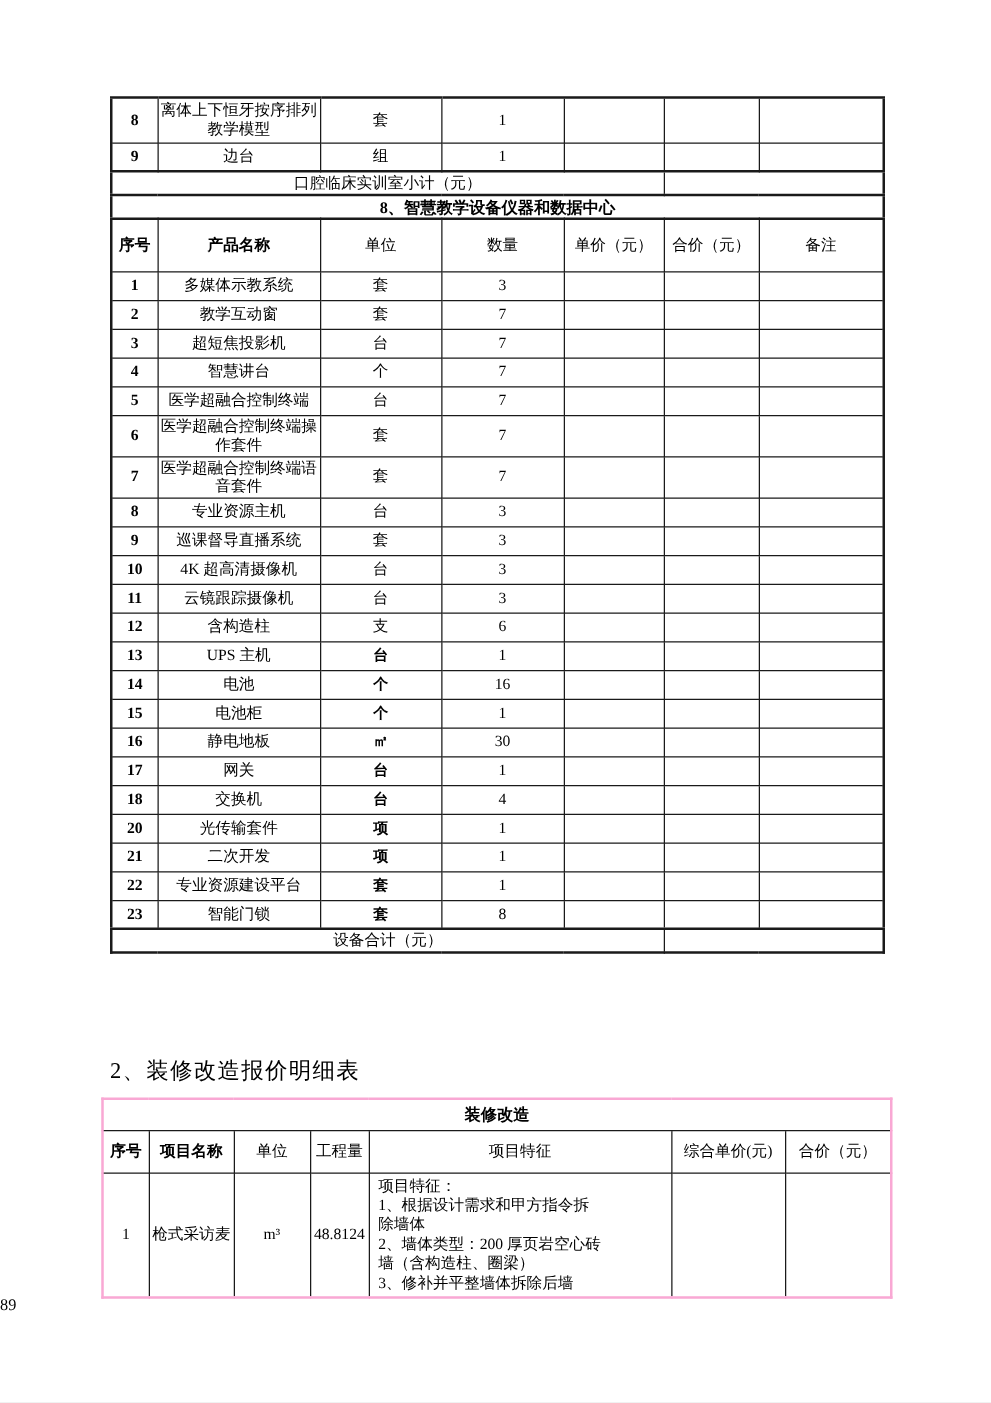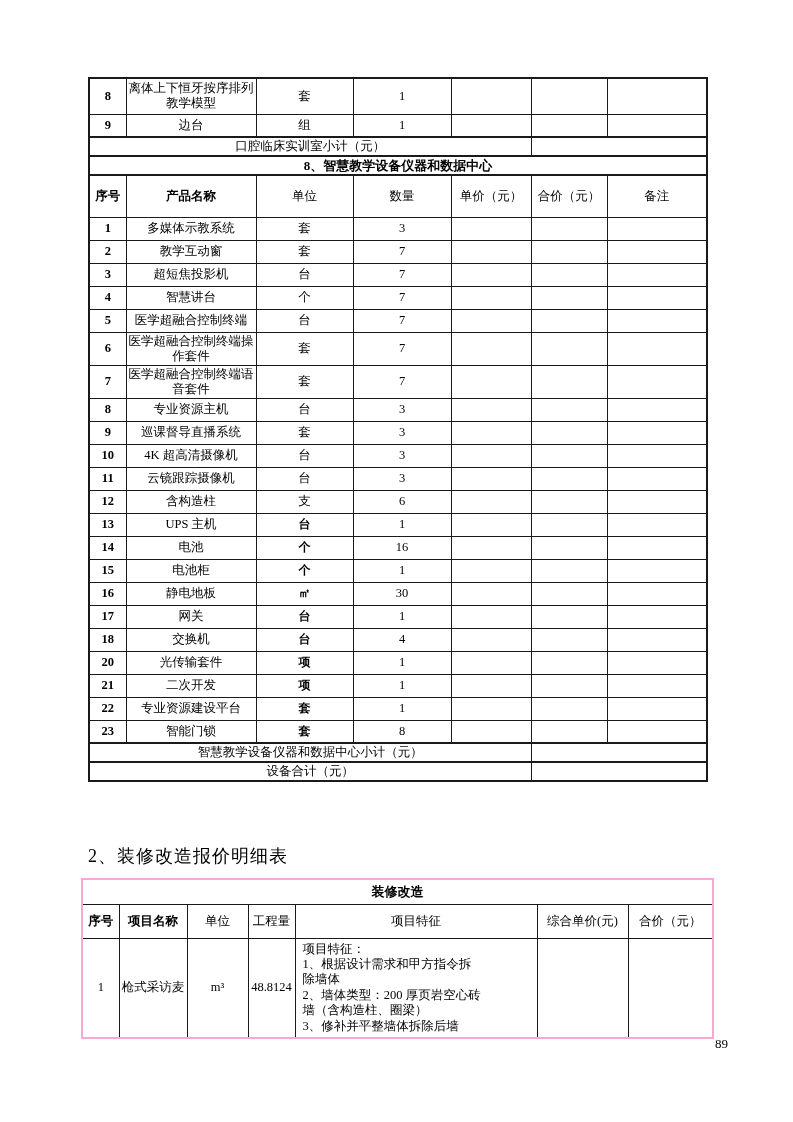--- a/index.html
+++ b/index.html
@@ -20,21 +20,21 @@
   .t2 tr.r-item{height:96px;}
   .tk > td{border-top-width:2px;}
   .bk > td{border-bottom-width:2px;}
   .b{font-weight:bold;}
   .hv{font-family:"Liberation Sans","DejaVu Sans",sans-serif;font-weight:bold;font-size:12px;}
   .section-cell{font-weight:bold;font-size:13px;}
   .title-cell{font-weight:bold;font-size:13px;}
   .features{white-space:pre-wrap;text-align:left;width:181px;line-height:15.4px;margin:2px 0 2px 5px;}
   .qv{word-break:break-all;line-height:15px;}
   .heading2{position:absolute;left:88px;top:844px;font-size:18px;letter-spacing:1px;}
-  .pagenum{position:absolute;left:0;top:1036px;width:728px;text-align:right;font-size:13px;}
+  .pagenum{position:absolute;left:0;top:1036px;width:728px;text-align:left;font-size:13px;}
 </style>
 </head>
 <body>
 
 <div class="page">
 
   <table class="t1">
     <colgroup>
       <col style="width:37px">
         <col style="width:130px">
@@ -276,24 +276,20 @@
           <td class="b">23</td>
           <td>智能门锁</td>
           <td class="hv">套</td>
           <td>8</td>
           <td></td>
           <td></td>
           <td></td>
         </tr>
       </tbody>
     <tbody>
-      <tr class="r-subtotal tk">
-        <td colspan="5">智慧教学设备仪器和数据中心小计（元）</td>
-        <td colspan="2"></td>
-      </tr>
       <tr class="r-subtotal tk">
         <td colspan="5">设备合计（元）</td>
         <td colspan="2"></td>
       </tr>
     </tbody>
   </table>
 
   <div class="heading2">2、装修改造报价明细表</div>
 
   <table class="t2">

